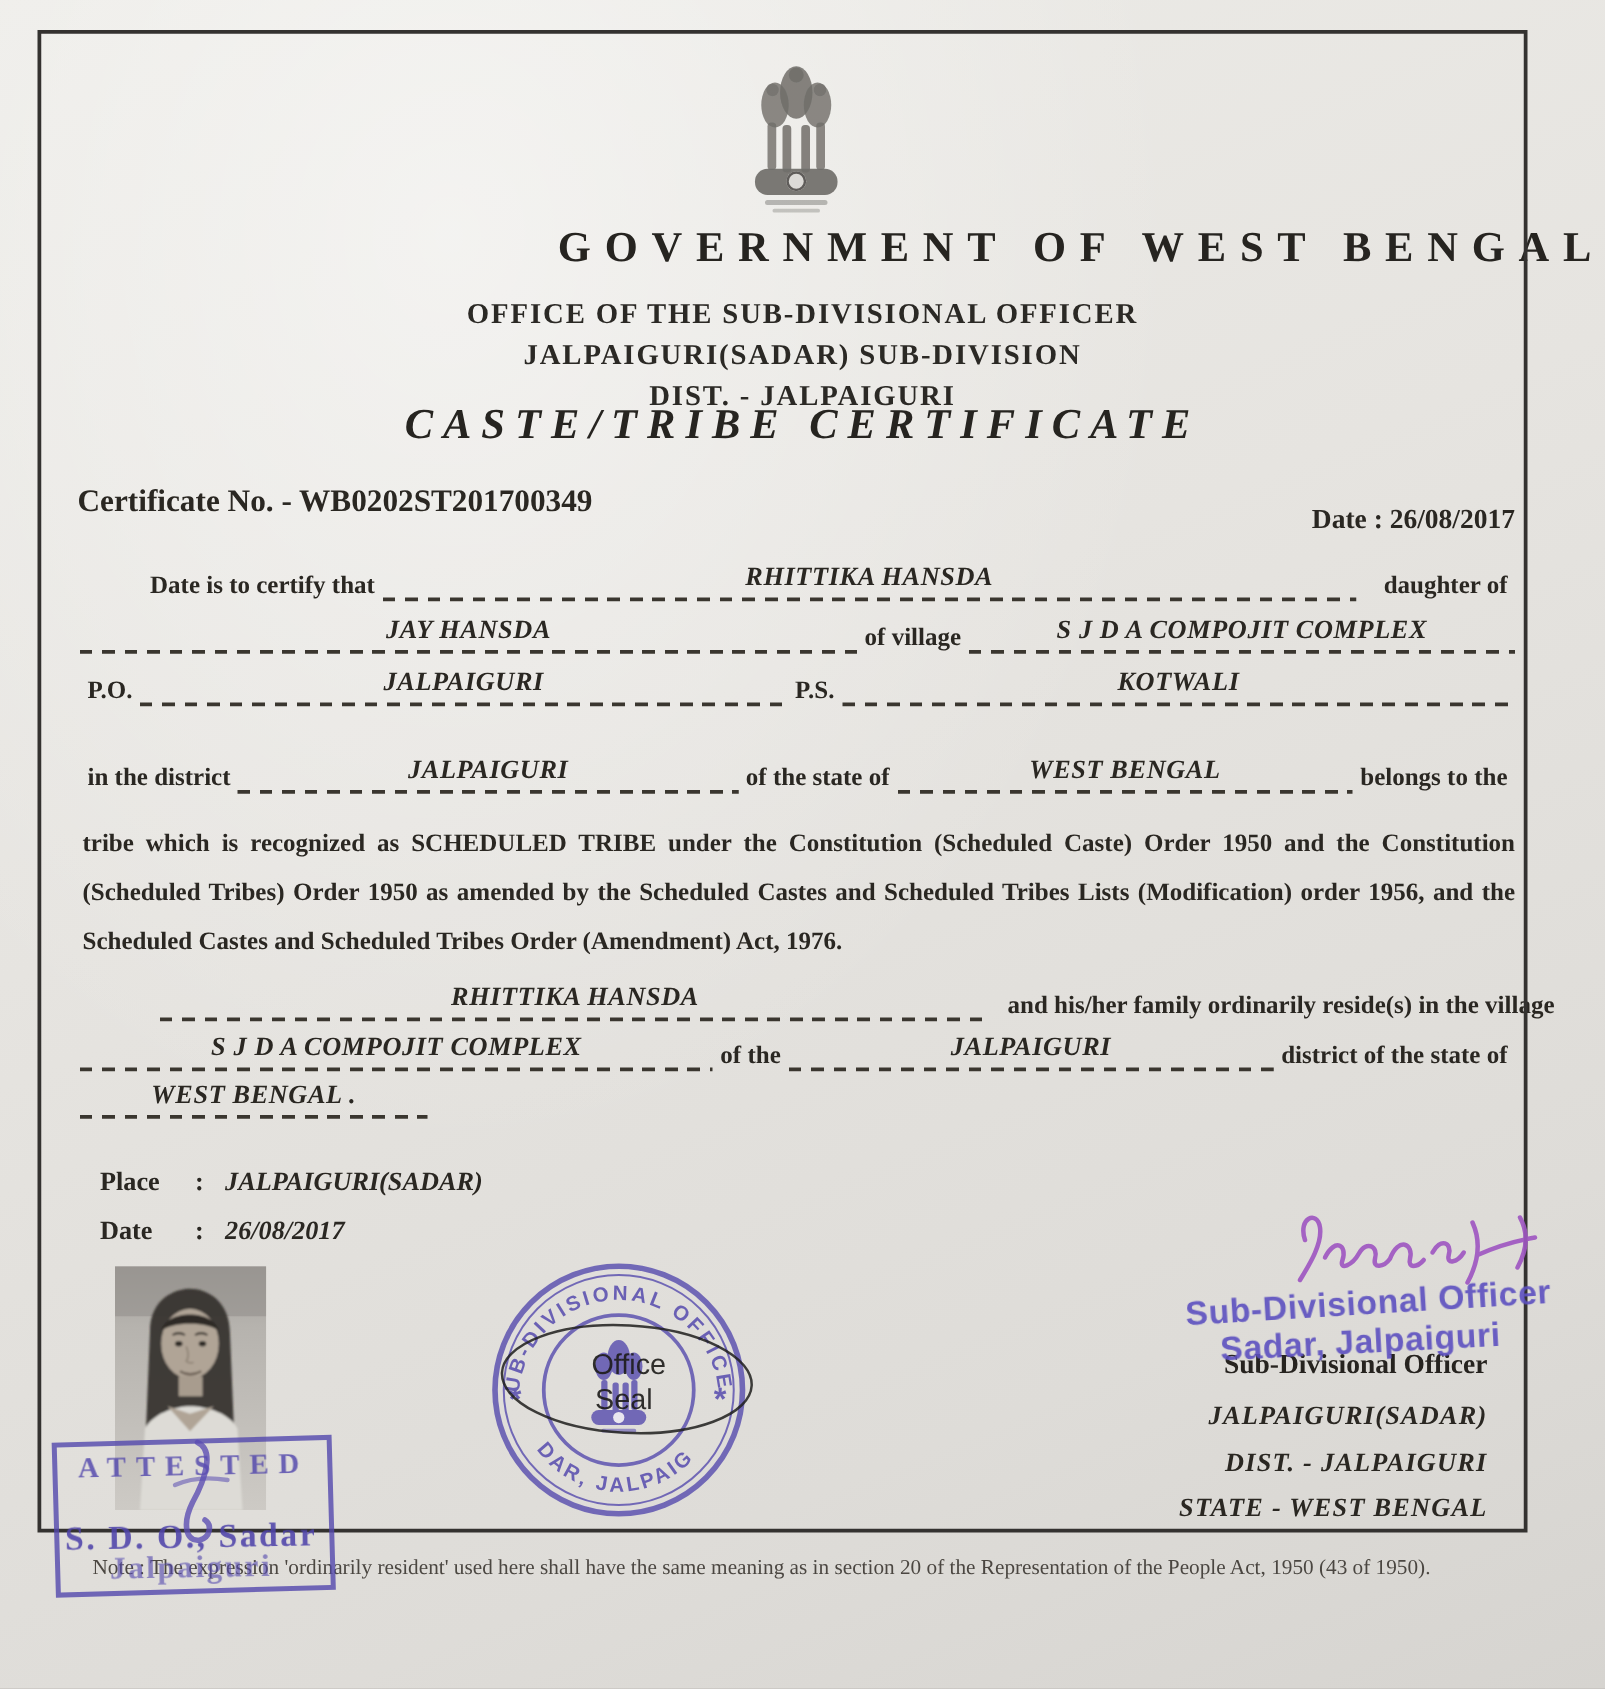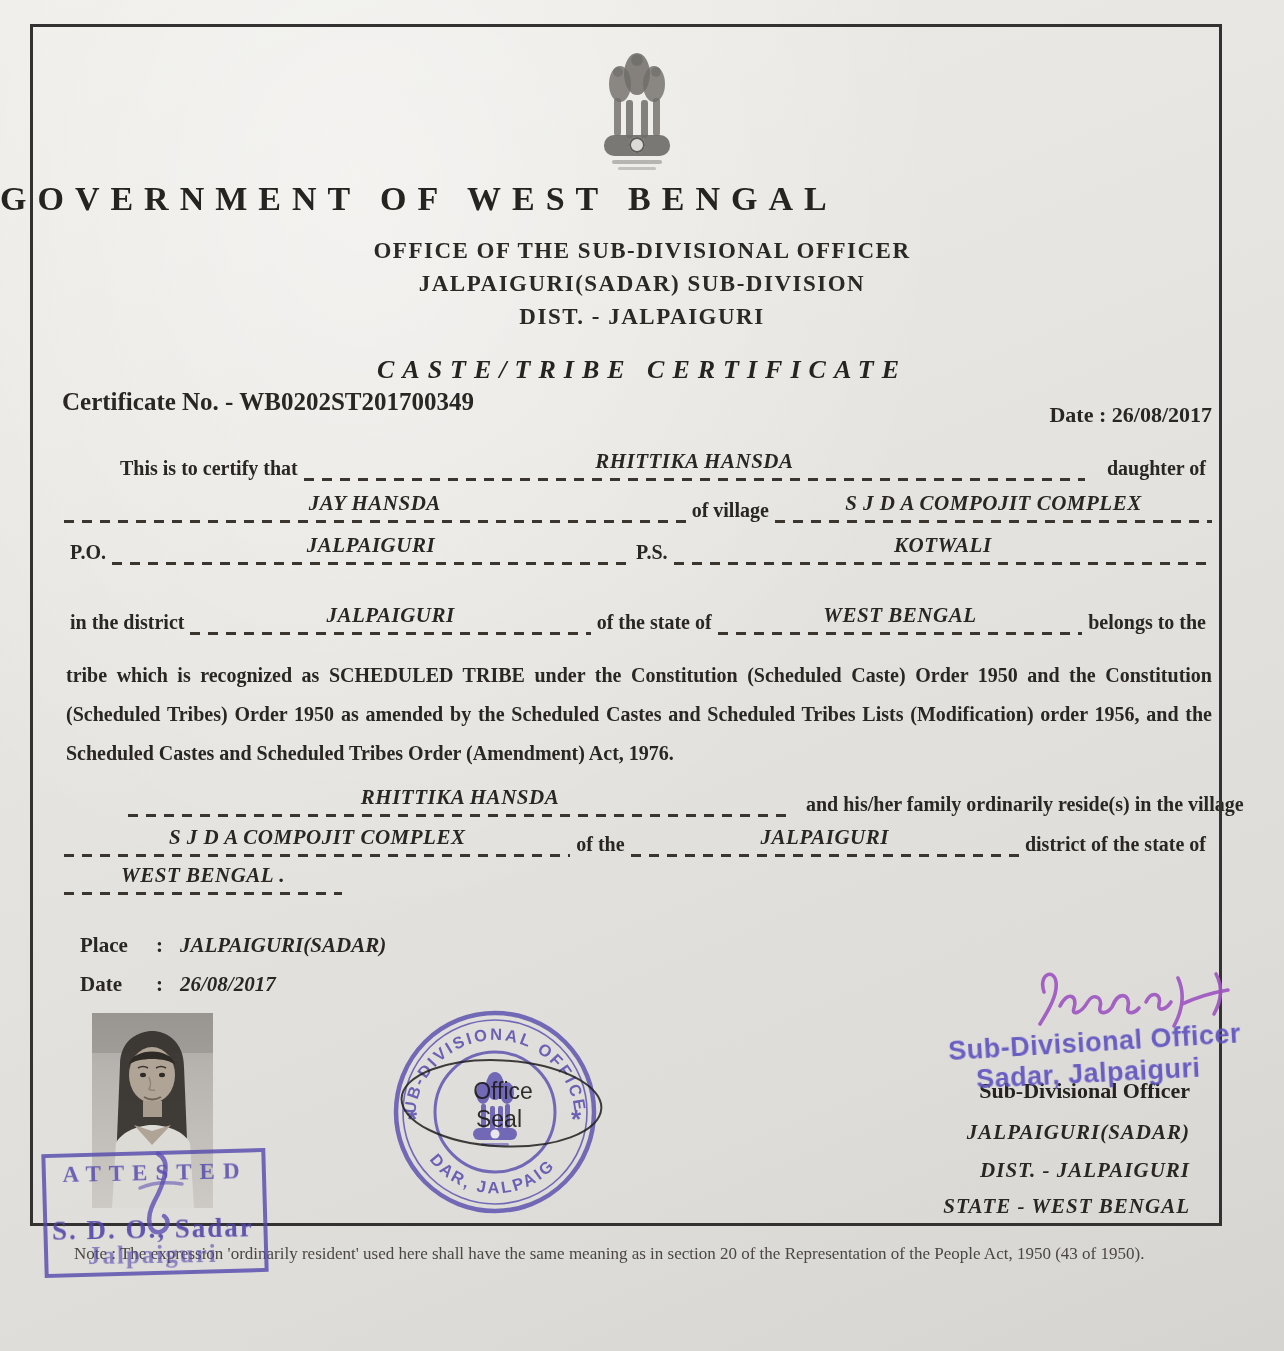--- a/index.html
+++ b/index.html
@@ -9,27 +9,27 @@
     background:
       radial-gradient(ellipse at 28% 14%, rgba(255,255,255,.45) 0%, rgba(255,255,255,0) 45%),
       linear-gradient(158deg, #edece8 0%, #e6e4e0 42%, #dedcd8 78%, #d6d4d0 100%);
     font-family:"Liberation Serif", serif; color:#2a2722;
   }
   .frame{
     position:absolute; left:30px; top:24px; width:1186px; height:1196px;
     border:3px solid #343230; pointer-events:none; z-index:2;
   }
   .emblem{position:absolute; left:578px; top:48px; width:118px; height:126px; opacity:.82; filter:blur(.3px);}
-  .h-govt{position:absolute; top:180px; left:0; width:100%; text-align:left;
+  .h-govt{position:absolute; top:180px; left:0; width:100%; text-align:right;
     font-size:34px; font-weight:bold; letter-spacing:11px; color:#262420;}
   .h-sub{position:absolute; left:0; width:100%; text-align:center;
     font-size:23px; font-weight:bold; letter-spacing:1.5px; color:#2b2925;}
   .h-office{top:238px;} .h-div{top:271px;} .h-dist{top:304px;}
-  .h-title{position:absolute; top:355px; left:0; width:100%; text-align:center;
-    font-size:26px; font-weight:bold; font-style:italic; letter-spacing:8px; color:#262420;}
+  .h-title{position:absolute; top:321px; left:0; width:100%; text-align:center;
+    font-size:34px; font-weight:bold; font-style:italic; letter-spacing:8px; color:#262420;}
   
   .meta-cert{position:absolute; left:62px; top:388px; font-size:25px; font-weight:bold;}
   .meta-date{position:absolute; right:72px; top:402px; font-size:22px; font-weight:bold;margin-left:14px;}
   
   .row{position:absolute; left:64px; width:1148px; display:flex; align-items:flex-end;
        font-size:20px; font-weight:bold; line-height:26px;}
   .lbl{white-space:nowrap; padding:0 6px 2px 6px;}
   .fill{flex:1 1 0; text-align:center; font-style:italic; font-weight:600; font-size:21px;
     letter-spacing:.5px; padding:0 4px 9px 4px; white-space:nowrap; overflow:visible;
     background-image:repeating-linear-gradient(90deg,#3a362f 0 10px, rgba(0,0,0,0) 10px 18px);
@@ -104,21 +104,21 @@
   <div class="h-govt">GOVERNMENT OF WEST BENGAL</div>
   <div class="h-sub h-div">JALPAIGURI(SADAR) SUB-DIVISION</div>
   <div class="h-sub h-office">OFFICE OF THE SUB-DIVISIONAL OFFICER</div>
   <div class="h-sub h-dist">DIST. - JALPAIGURI</div>
   <div class="h-title">CASTE/TRIBE CERTIFICATE</div>
 
   <div class="meta-cert">Certificate No. - WB0202ST201700349</div>
   <div class="meta-date">Date : 26/08/2017</div>
 
   <div class="row" style="top:448px;">
-    <span class="lbl" style="padding-left:56px;">This is to certify that</span>
+    <span class="lbl" style="padding-left:56px;">Date is to certify that</span>
     <span class="fill">RHITTIKA HANSDA</span>
     <span class="lbl" style="padding-left:22px;">daughter of</span>
   </div>
 
   <div class="row" style="top:490px;">
     <span class="fill" style="flex:1.43;">JAY HANSDA</span>
     <span class="lbl">of village</span>
     <span class="fill">S J D A COMPOJIT COMPLEX</span>
   </div>
 

